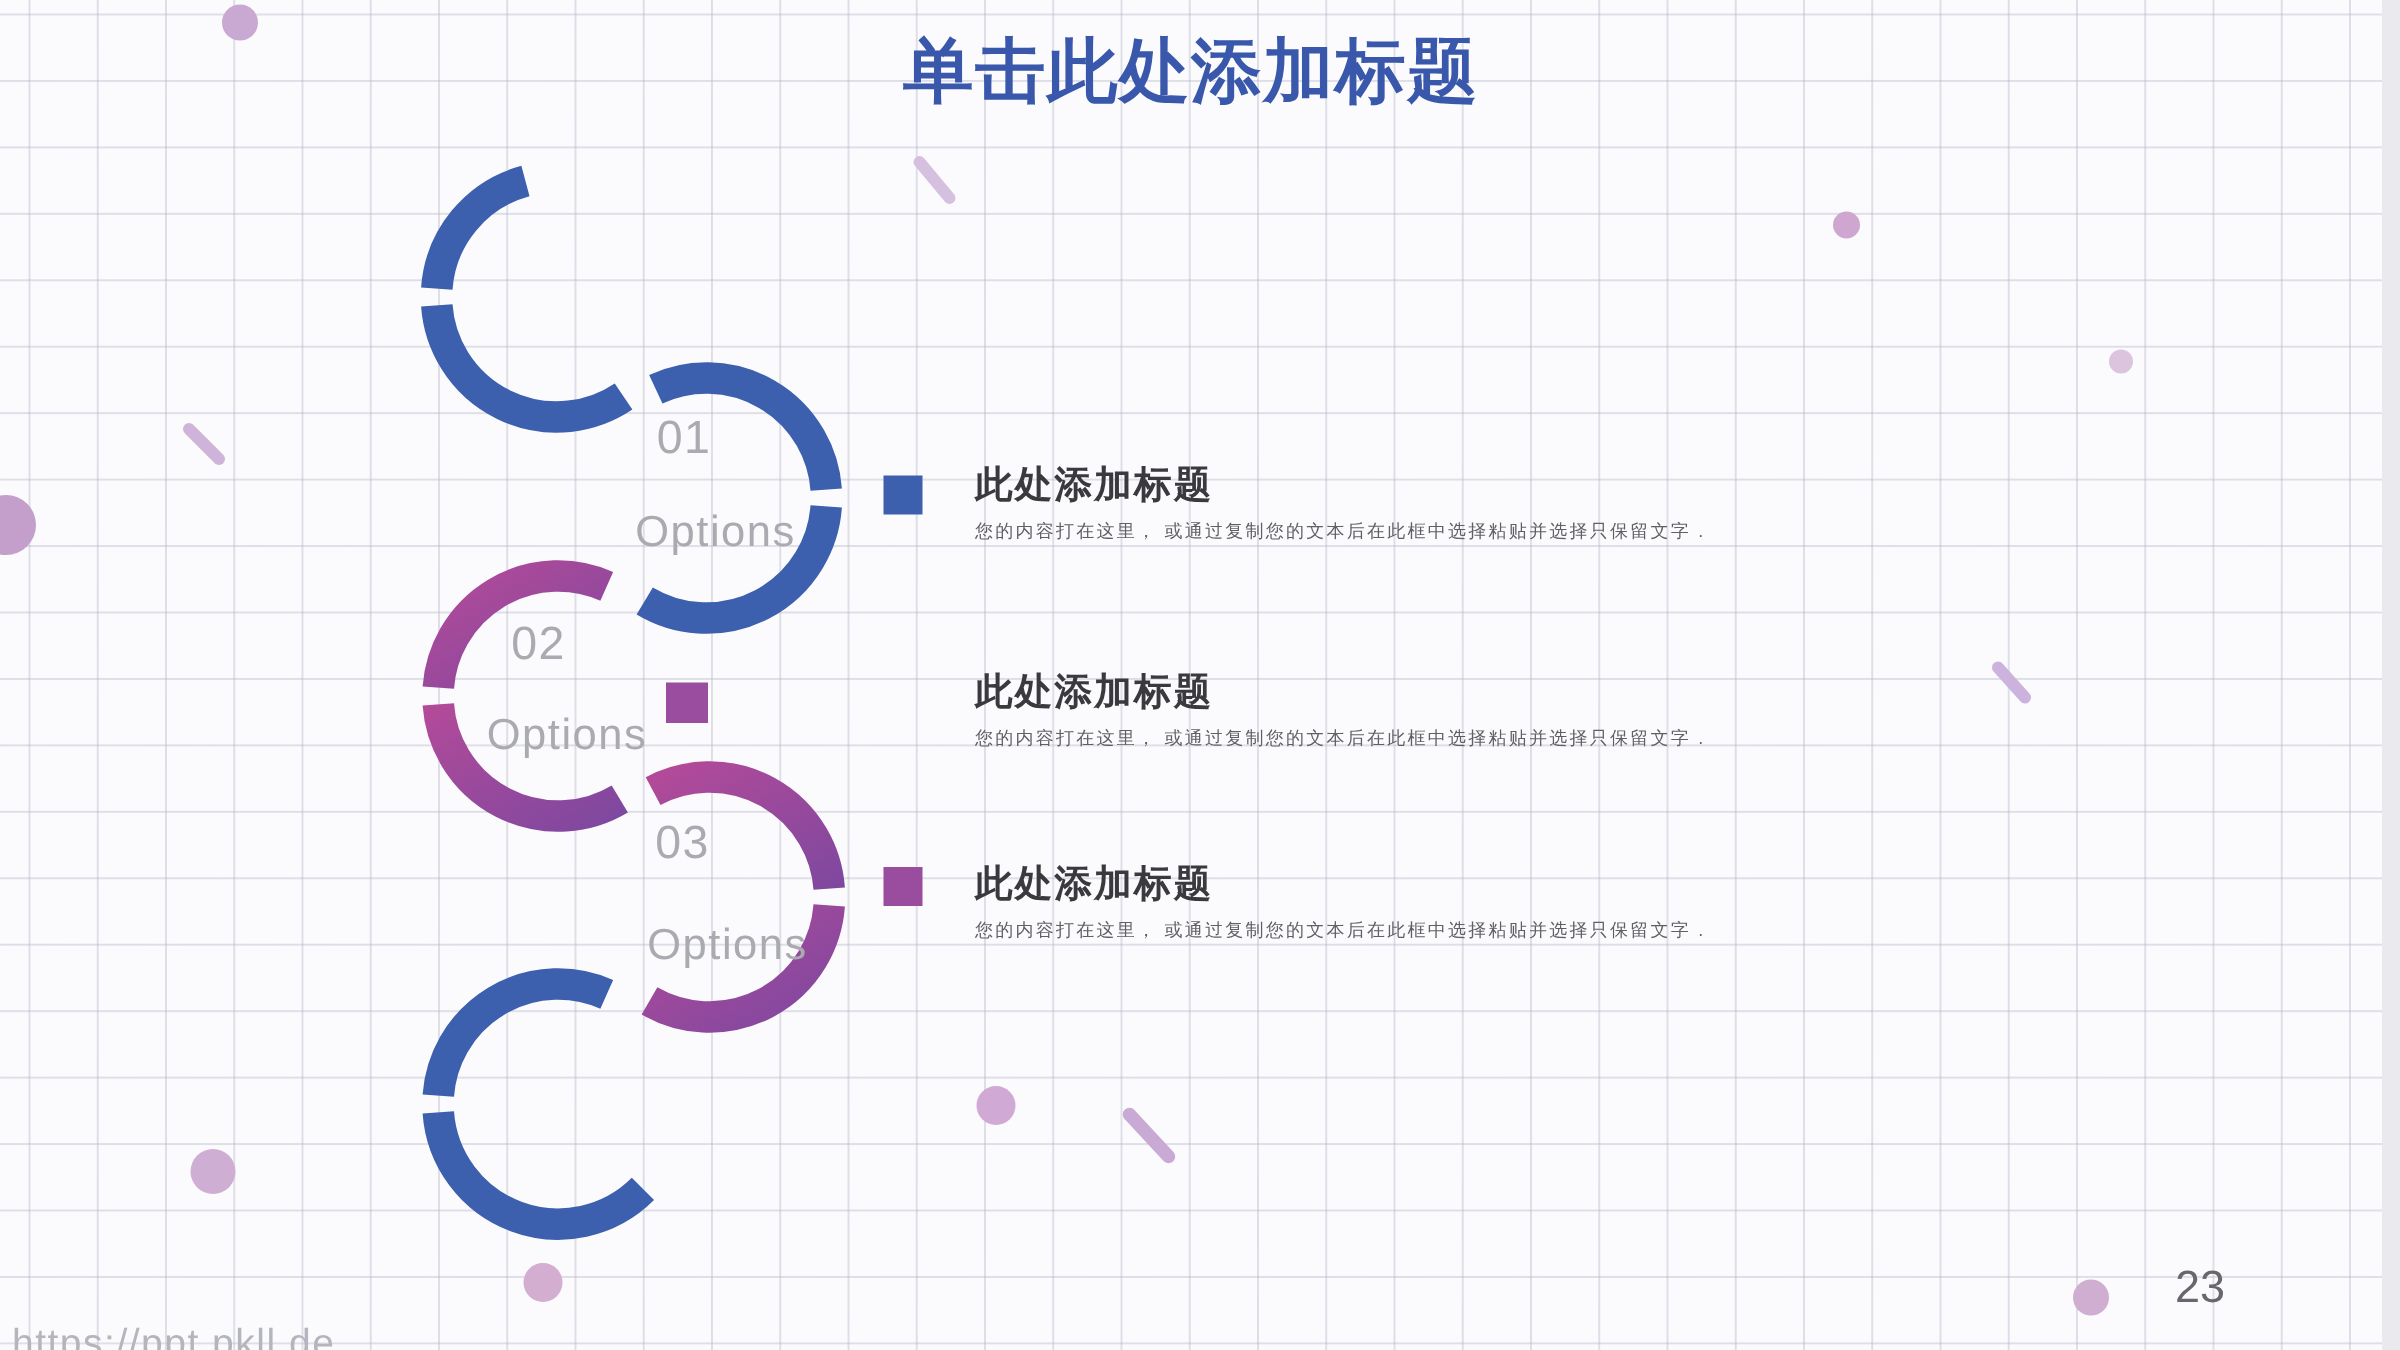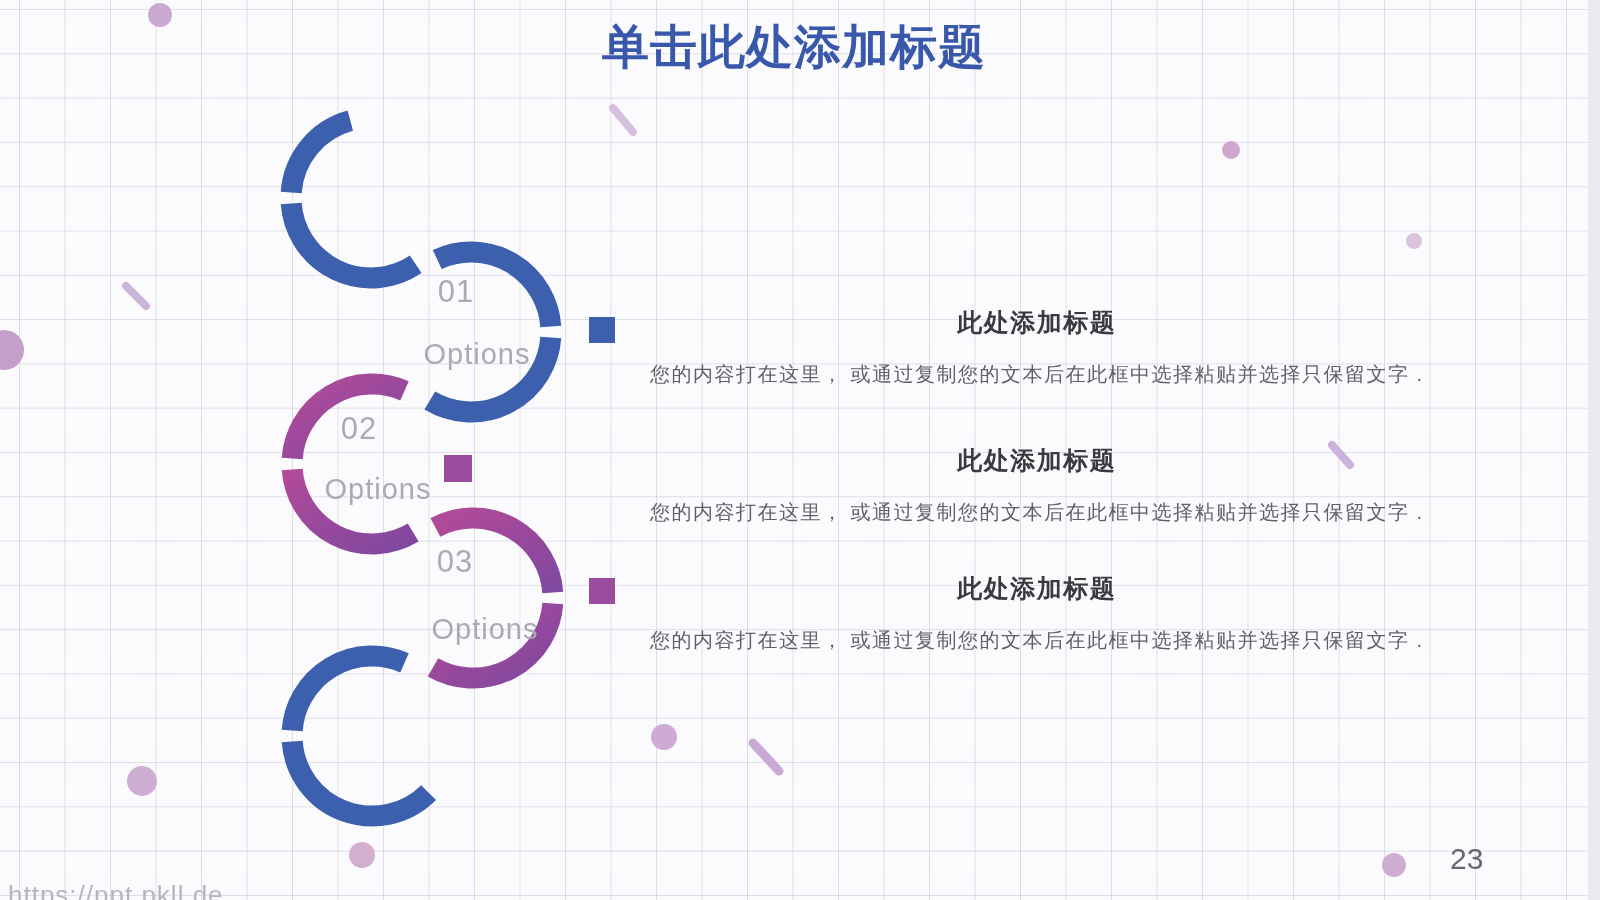--- a/index.html
+++ b/index.html
@@ -18,22 +18,22 @@
     font-size:47px;font-weight:bold;color:#3a58ab;letter-spacing:1px;
   }
   .art{position:absolute;left:0;top:0;width:1600px;height:900px;}
   .arc{fill:none;stroke-width:21;stroke-linecap:butt;}
   .step-num,.step-label{
     font-family:"Liberation Sans",sans-serif;fill:#aaaab1;letter-spacing:1px;
   }
   .step-num{font-size:31px;}
   .step-label{font-size:29px;}
   .row{position:absolute;left:650px;white-space:nowrap;}
-  .row h3{margin:0;font-size:25px;font-weight:bold;color:#3a3a3e;letter-spacing:1.5px;text-align:center;}
-  .row p{margin:22px 0 0 0;font-size:20px;color:#5f5f66;letter-spacing:1.5px;}
+  .row h3{margin:0;font-size:25px;font-weight:bold;color:#3a3a3e;letter-spacing:1.5px;}
+  .row p{margin:7px 0 0 0;font-size:12px;color:#5f5f66;letter-spacing:1.5px;}
   .row1{top:306px;} .row2{top:444px;} .row3{top:572px;}
   .watermark{
     position:absolute;left:8px;top:880px;font-size:26px;color:#b5b5bd;
     letter-spacing:1px;
   }
   .pagenum{position:absolute;left:1450px;top:842px;font-size:30px;color:#67676d;}
 </style>
 </head>
 <body>
 

